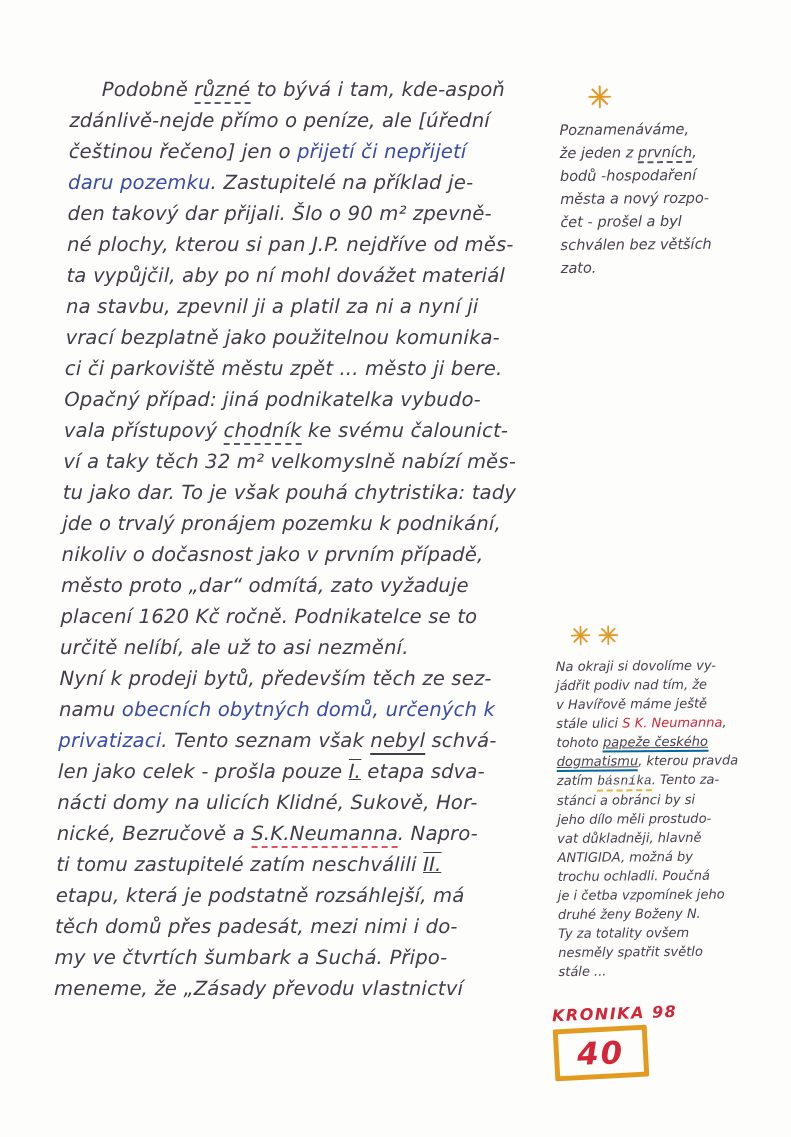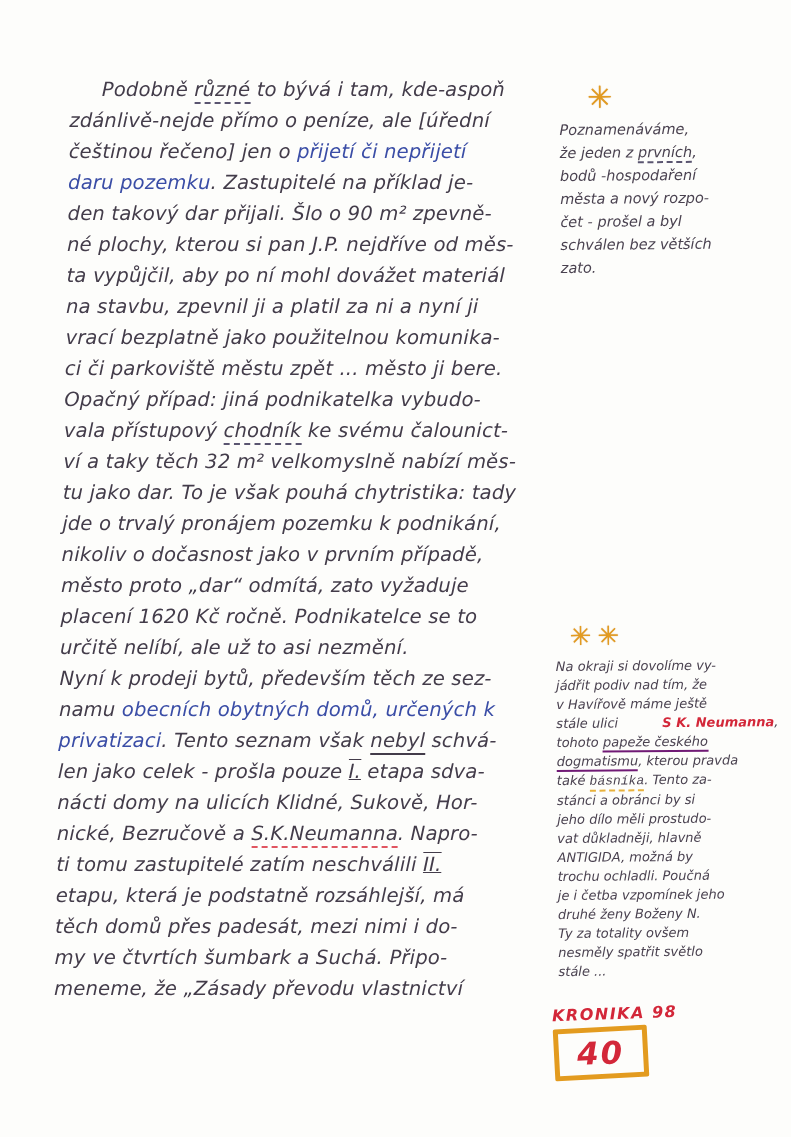--- a/index.html
+++ b/index.html
@@ -39,22 +39,22 @@
     margin:0 0 6px 28px;
     text-shadow:0 0 1px #c97f12;
   }
   .note2 .stars{margin-left:14px;font-size:26px;}
   
   .blue{color:#3a4da6;}
   .udash{border-bottom:2px dashed #5a5570;padding-bottom:1px;}
   .udash-red{border-bottom:2px dashed #e05560;padding-bottom:1px;}
   .usolid{border-bottom:2px solid #433c4a;padding-bottom:1px;}
   .roman{text-decoration:underline overline;}
-  .redbold{color:#d32739;font-weight:bold;margin-left:40px;}
-  .uorange{border-bottom:2px solid #701a75;padding-bottom:1px;}
+  .redbold{color:#d32739;font-weight:normal;}
+  .uorange{border-bottom:2px solid #0369a1;padding-bottom:1px;text-decoration:underline;}
   .uorange-dash{border-bottom:2px dashed #e8b23c;padding-bottom:1px;font-family:Liberation Mono, monospace;}
   
   .footer{position:absolute;left:552px;top:1004px;font-style:italic;}
   .kronika{
     color:#d32739;font-weight:bold;font-size:16px;
     letter-spacing:1.5px;transform:rotate(-2deg);
   }
   .pagebox{
     margin-top:4px;margin-left:2px;
     width:84px;height:42px;
@@ -121,21 +121,21 @@
 
   <div class="note note2">
     <div class="stars">✳✳</div>
     <div id="note2-lines">
         <div class="tline"><span>Na okraji si dovolíme vy-</span></div>
         <div class="tline"><span>jádřit podiv nad tím, že</span></div>
         <div class="tline"><span>v Havířově máme ještě</span></div>
         <div class="tline"><span>stále ulici </span><span class="redbold">S K. Neumanna</span><span>,</span></div>
         <div class="tline"><span>tohoto </span><span class="uorange">papeže českého</span></div>
         <div class="tline"><span class="uorange">dogmatismu</span><span>, kterou pravda</span></div>
-        <div class="tline"><span>také </span><span class="uorange-dash">básníka</span><span>. Tento za-</span></div>
+        <div class="tline"><span>zatím </span><span class="uorange-dash">básníka</span><span>. Tento za-</span></div>
         <div class="tline"><span>stánci a obránci by si</span></div>
         <div class="tline"><span>jeho dílo měli prostudo-</span></div>
         <div class="tline"><span>vat důkladněji, hlavně</span></div>
         <div class="tline"><span>ANTIGIDA, možná by</span></div>
         <div class="tline"><span>trochu ochladli. Poučná</span></div>
         <div class="tline"><span>je i četba vzpomínek jeho</span></div>
         <div class="tline"><span>druhé ženy Boženy N.</span></div>
         <div class="tline"><span>Ty za totality ovšem</span></div>
         <div class="tline"><span>nesměly spatřit světlo</span></div>
         <div class="tline"><span>stále ...</span></div>

